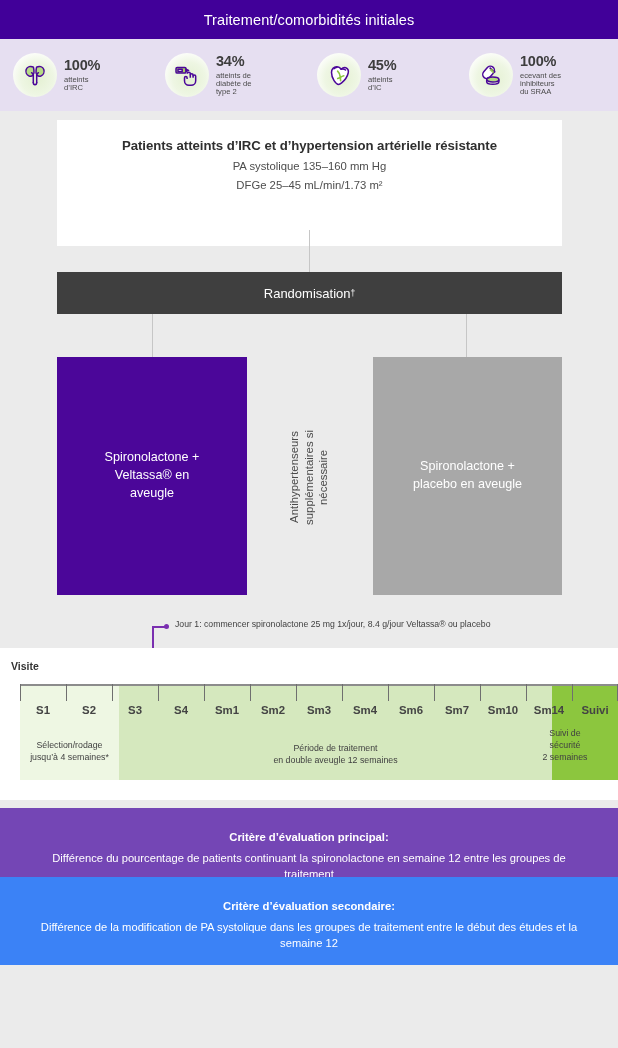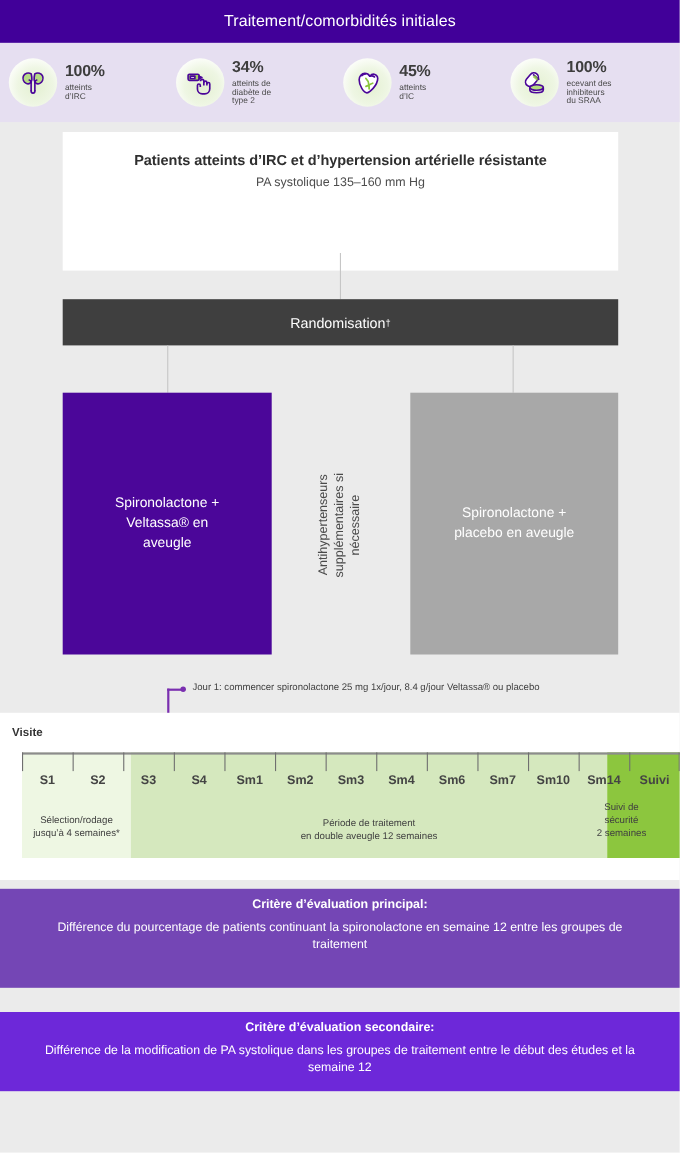--- a/index.html
+++ b/index.html
@@ -15,21 +15,21 @@
   
   .hdr-bar {
     position: absolute; left: 0; top: 0; width: 618px; height: 39px;
     background: #410099; color: #fff;
     display: flex; align-items: center; justify-content: center;
     font-size: 14.5px; letter-spacing: .1px;
   }
   .hdr-stats {
     position: absolute; left: 0; top: 39px; width: 618px; height: 72px;
     background: #e6dff1;
-    display: flex; align-items: center; gap: 0px;
+    display: flex; align-items: center; justify-content: center; gap: 0px;
   }
   .stat { display: flex; align-items: center; width: 152px; padding-left: 8px; }
   .stat-ic {
     width: 44px; height: 44px; border-radius: 50%;
     background: radial-gradient(circle at 55% 58%, #e4f0d2 0%, #eef6e3 46%, #fbfdf8 72%, #ffffff 100%);
     display: flex; align-items: center; justify-content: center; flex: 0 0 44px;
   }
   .stat-tx { margin-left: 7px; line-height: 1.04; }
   .stat-pct { font-size: 14.5px; font-weight: bold; color: #3d3d3d; letter-spacing: -.2px; }
   .stat-lbl { font-size: 7.6px; color: #4a4a4a; margin-top: 3px; }
@@ -99,22 +99,22 @@
   .plab {
     position: absolute; text-align: center; font-size: 8.8px; color: #414141; line-height: 1.35;
   }
   .plab-screen { left: 20px; top: 92px; width: 99px; }
   .plab-treat  { left: 119px; top: 95px; width: 433px; }
   .plab-follow { left: 532px; top: 80px; width: 66px; }
 
   
   .ep { position: absolute; left: 0; width: 618px; color: #fff; text-align: center; }
   .ep-1 { top: 808px; height: 90px; background: #7446b5; }
-  .ep-2 { top: 920px; height: 72px; background: #6d28d9; }
-  .ep-h { font-size: 11.3px; font-weight: bold; padding-top: 8px; }
+  .ep-2 { top: 877px; height: 88px; background: #3b82f6; }
+  .ep-h { font-size: 11.3px; font-weight: bold; padding-top: 23px; }
   .ep-b { font-size: 11.2px; line-height: 1.45; margin-top: 7px; padding: 0 32px; }
 
   
   .foot {
     position: absolute; left: 0; top: 989px; width: 618px; height: 59px;
     background: #fff; font-size: 8.1px; color: #3c3c3c; line-height: 1.62; padding: 8px 7px 0 7px;
   }
 </style>
 </head>
 <body>
@@ -202,20 +202,21 @@
         <div class="stat-lbl" style="white-space:pre-line">ecevant des
 inhibiteurs
 du SRAA</div>
       </div>
     </div>
   </div>
 
   <div class="crit">
     <div class="crit-h">Patients atteints d’IRC et d’hypertension artérielle résistante</div>
     <div class="crit-l">PA systolique 135–160 mm Hg</div>
+    <div class="crit-l">DFGe 25–45 mL/min/1.73 m²</div>
   </div>
 
   <div class="vline" style="left:309px; top:230px; height:42px;"></div>
 
   <div class="rand">
     <span>Randomisation</span>
       <sup>†</sup>
   </div>
 
   <div class="vline" style="left:152px; top:314px; height:43px;"></div>

